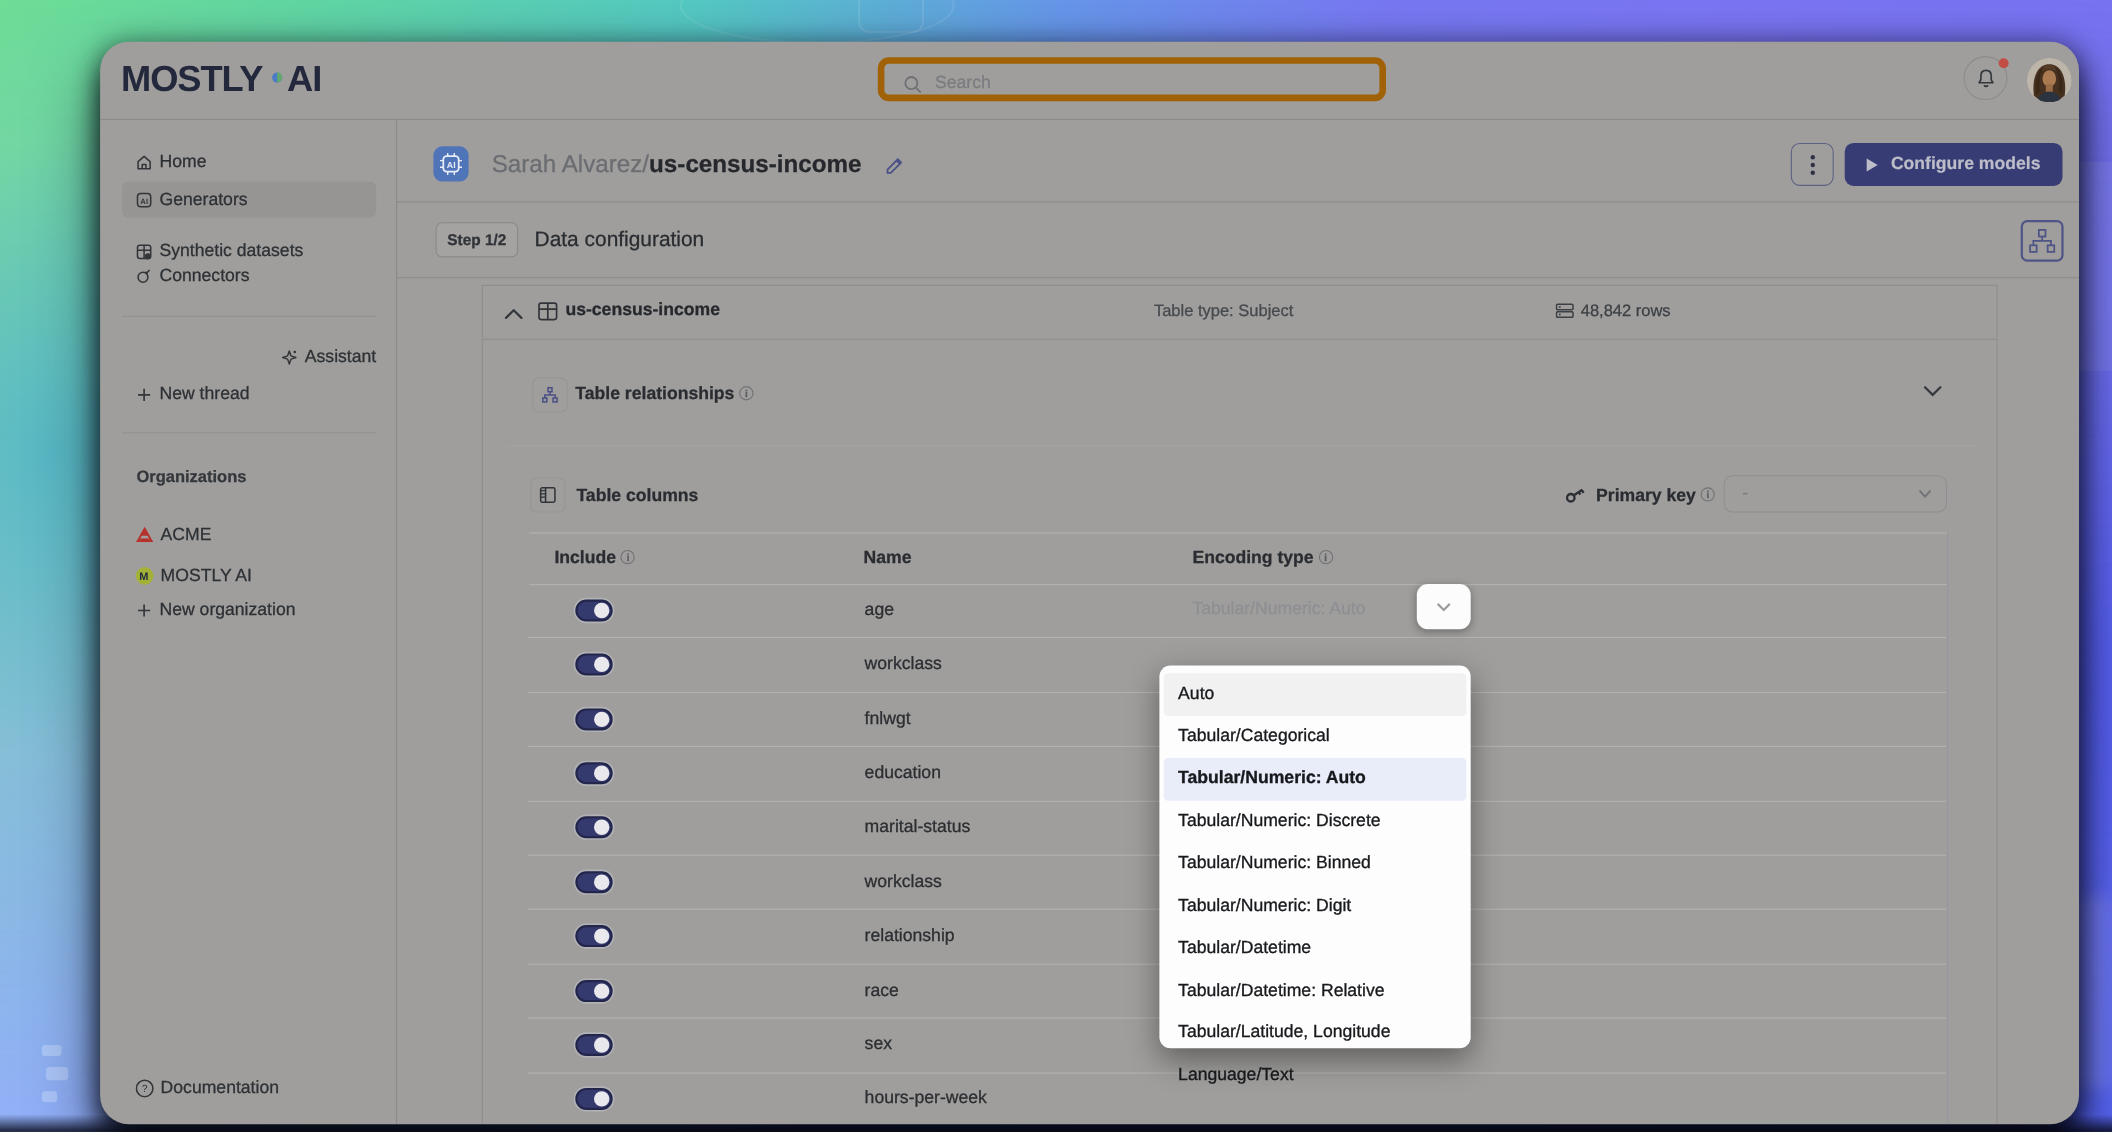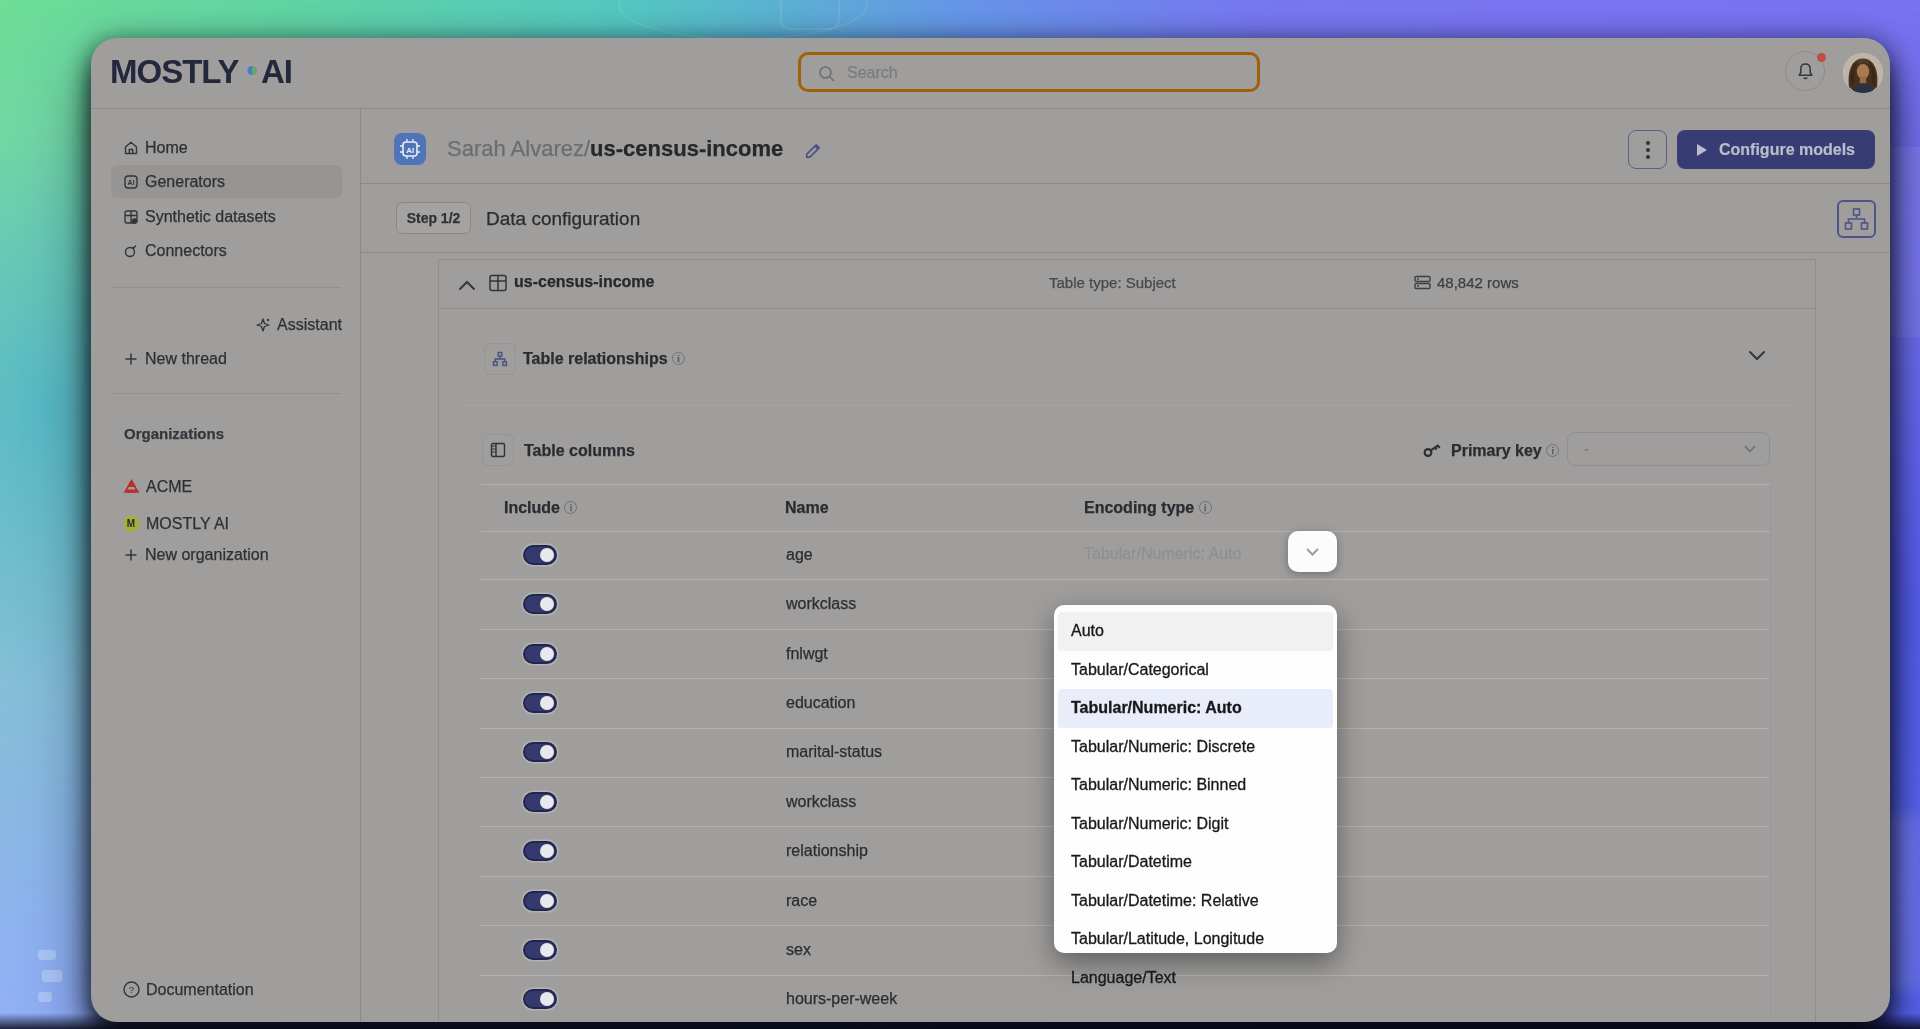--- a/index.html
+++ b/index.html
@@ -30,21 +30,21 @@
 
 .win { position:absolute; left:63px; top:38px; width:1799px; height:984px; background:#9f9e9c;
   border-radius:26px 26px 26px 26px; overflow:hidden;
   box-shadow:0 14px 24px -2px rgba(2,3,10,.85), 0 30px 60px rgba(2,3,10,.5), 0 0 22px 2px rgba(6,8,20,.28);margin-left:28px; }
 
 .hline { position:absolute; height:1px; background:#8b8a89; }
 .vline { position:absolute; width:1px; background:#8b8a89; }
 
 
 .logo { position:absolute; left:19px; top:12px; }
-.search { position:absolute; left:707px; top:14px; width:462px; height:40px; border:3px solid #a16207; border-radius:10px; }
+.search { position:absolute; left:707px; top:14px; width:462px; height:40px; border:6px solid #a16207; border-radius:10px; }
 .search .mag { position:absolute; left:17px; top:10px; }
 .search .ph { position:absolute; left:46px; top:9px; font-size:16px; color:#7b7c80; }
 .bellwrap { position:absolute; left:1694px; top:13px; width:40px; height:40px; border:1px solid #8d8c8b; border-radius:50%; }
 .bell { position:absolute; left:10px; top:10px; }
 .reddot { position:absolute; left:31px; top:1px; width:9px; height:9px; border-radius:50%; background:#c24d44; }
 .avatar { position:absolute; left:1752px; top:15px; width:40px; height:40px; border-radius:50%; overflow:hidden; background:#c9c2b4; }
 
 
 .side { position:absolute; left:0; top:70px; width:270px; bottom:0; border-right:1px solid #8b8a89; }
 .nav { position:absolute; left:20px; right:18px; height:33px; display:flex; align-items:center; color:#2d3034; font-size:16px; }
@@ -154,21 +154,21 @@
   <div class="hline" style="left:0; top:70px; width:1799px;"></div>
 
   <div class="side">
     <div class="nav" style="top:23px;"><svg width="16" height="16" viewBox="0 0 16 16">
           <path d="M2.5 7 L8 2.2 L13.5 7 L13.5 13.5 L2.5 13.5 Z M6.3 13.5 L6.3 9.5 L9.7 9.5 L9.7 13.5" fill="none" stroke="#333539" stroke-width="1.4" stroke-linejoin="round"></path>
         </svg>Home</div>
     <div class="nav active" style="top:57px;"><svg width="16" height="16" viewBox="0 0 16 16">
           <rect x="2" y="2" width="12" height="12" rx="3" fill="none" stroke="#333539" stroke-width="1.4"></rect>
           <text x="4.6" y="11" font-size="7" font-weight="bold" fill="#333539">AI</text>
         </svg>Generators</div>
-    <div class="nav" style="top:92px;text-align:center;"><svg width="16" height="16" viewBox="0 0 16 16">
+    <div class="nav" style="top:104px;text-align:center;"><svg width="16" height="16" viewBox="0 0 16 16">
           <rect x="2" y="2" width="12" height="12" rx="2" fill="none" stroke="#333539" stroke-width="1.4"></rect>
           <line x1="2" y1="6.5" x2="14" y2="6.5" stroke="#333539" stroke-width="1.4"></line>
           <line x1="8" y1="2" x2="8" y2="14" stroke="#333539" stroke-width="1.4"></line>
           <circle cx="11.5" cy="12" r="2.8" fill="#333539"></circle>
         </svg>Synthetic datasets</div>
     <div class="nav" style="top:126px;"><svg width="16" height="16" viewBox="0 0 16 16">
           <circle cx="7" cy="9" r="4.5" fill="none" stroke="#333539" stroke-width="1.4"></circle>
           <line x1="10" y1="5.5" x2="13" y2="2.5" stroke="#333539" stroke-width="1.4"></line>
           <line x1="9" y1="4" x2="11" y2="6" stroke="#333539" stroke-width="1.4"></line>
         </svg>Connectors</div>

